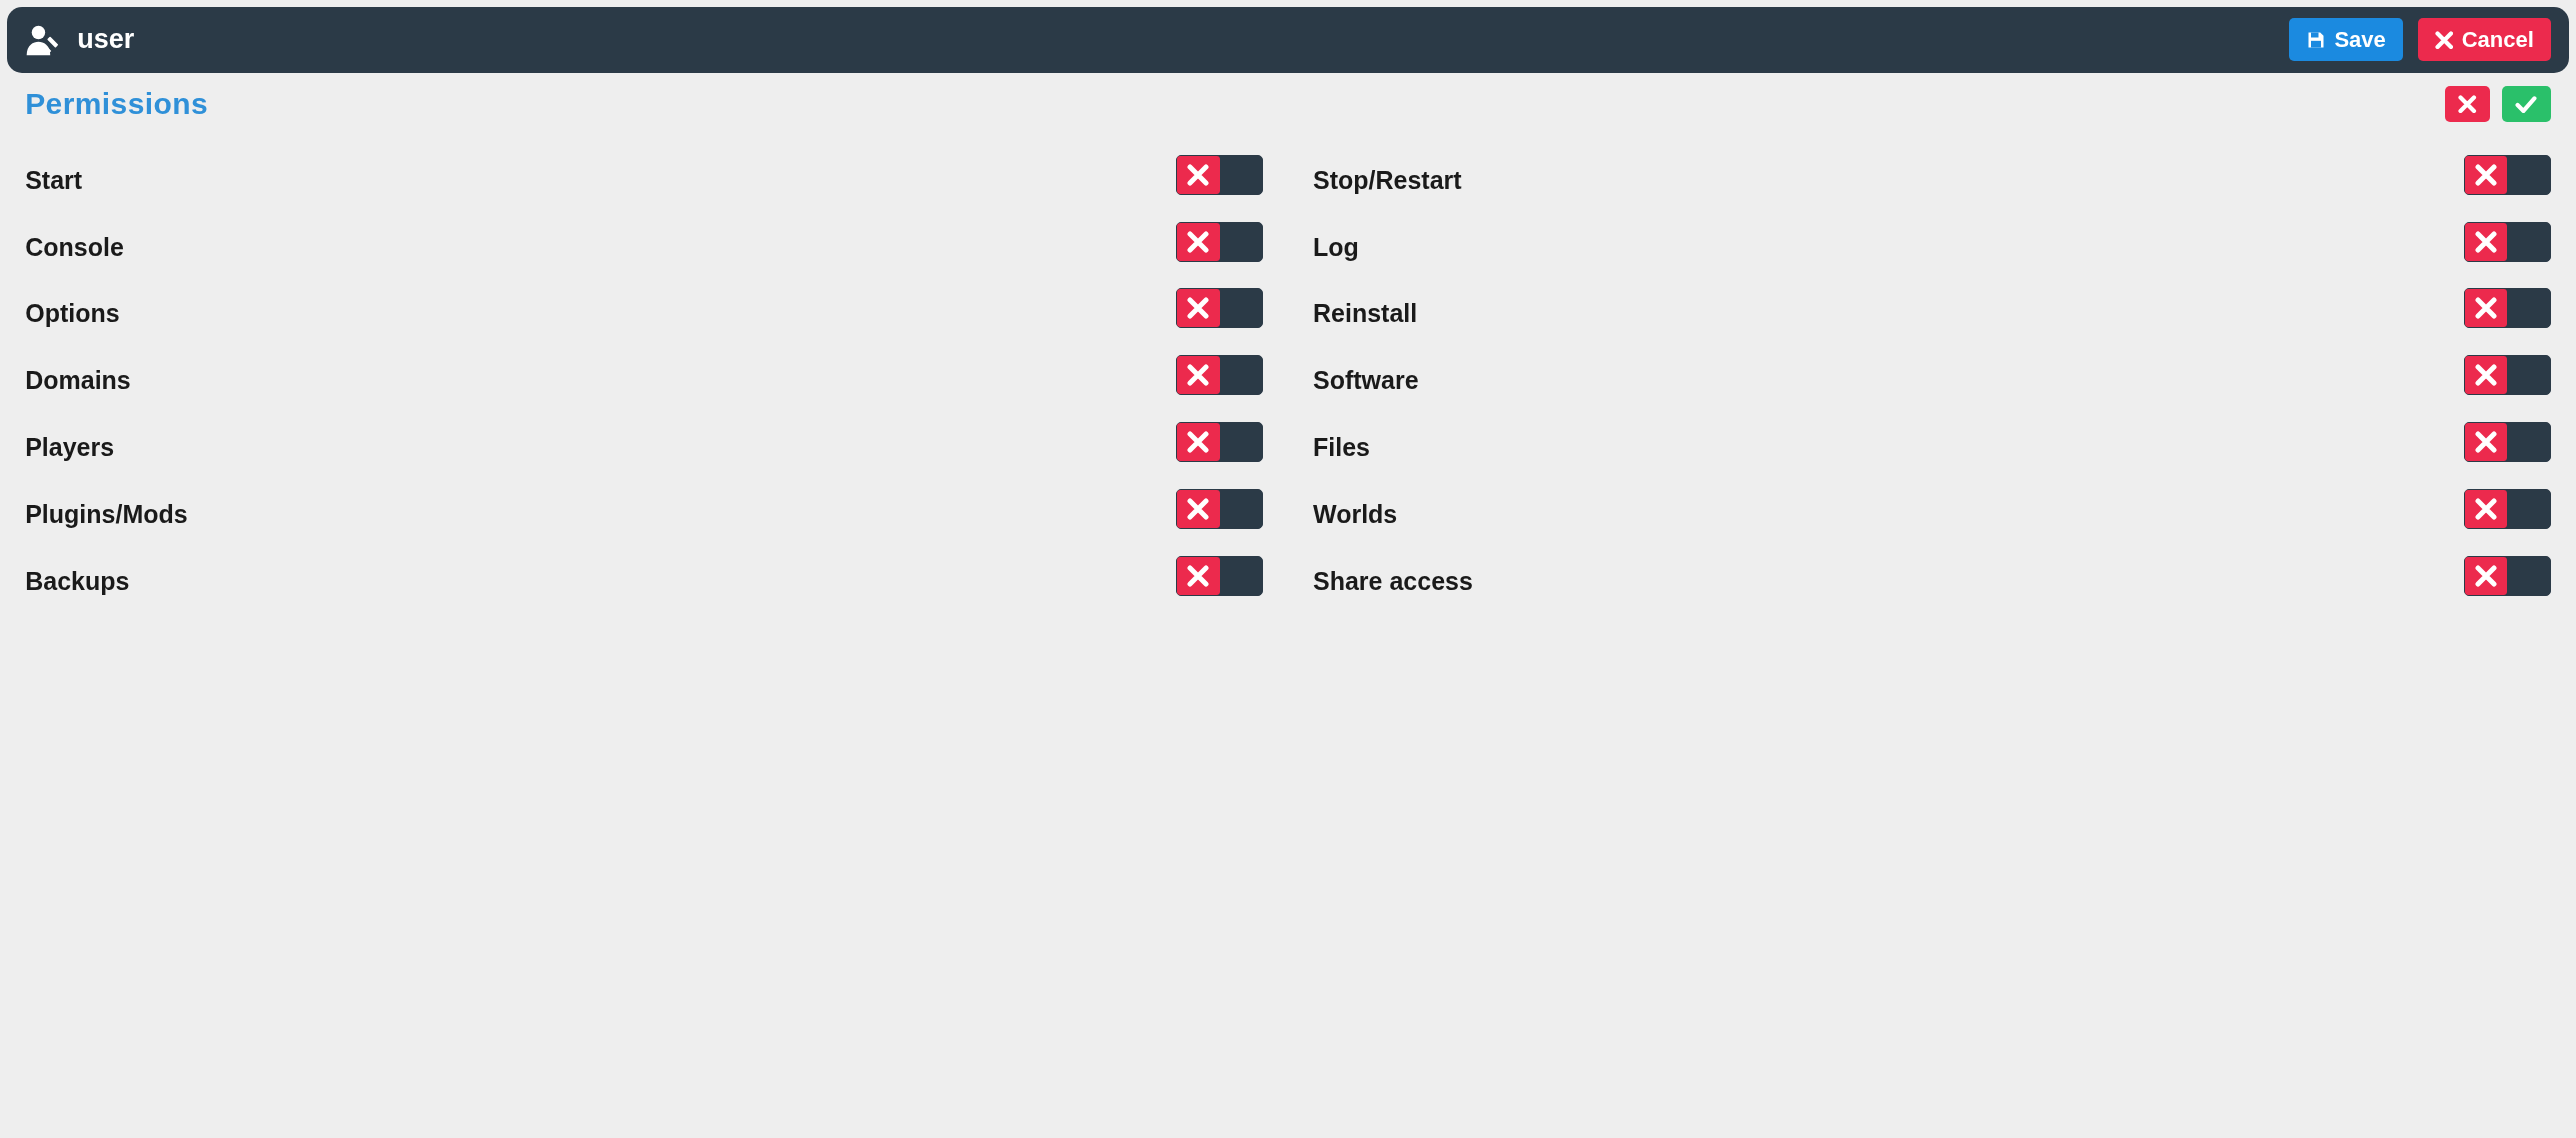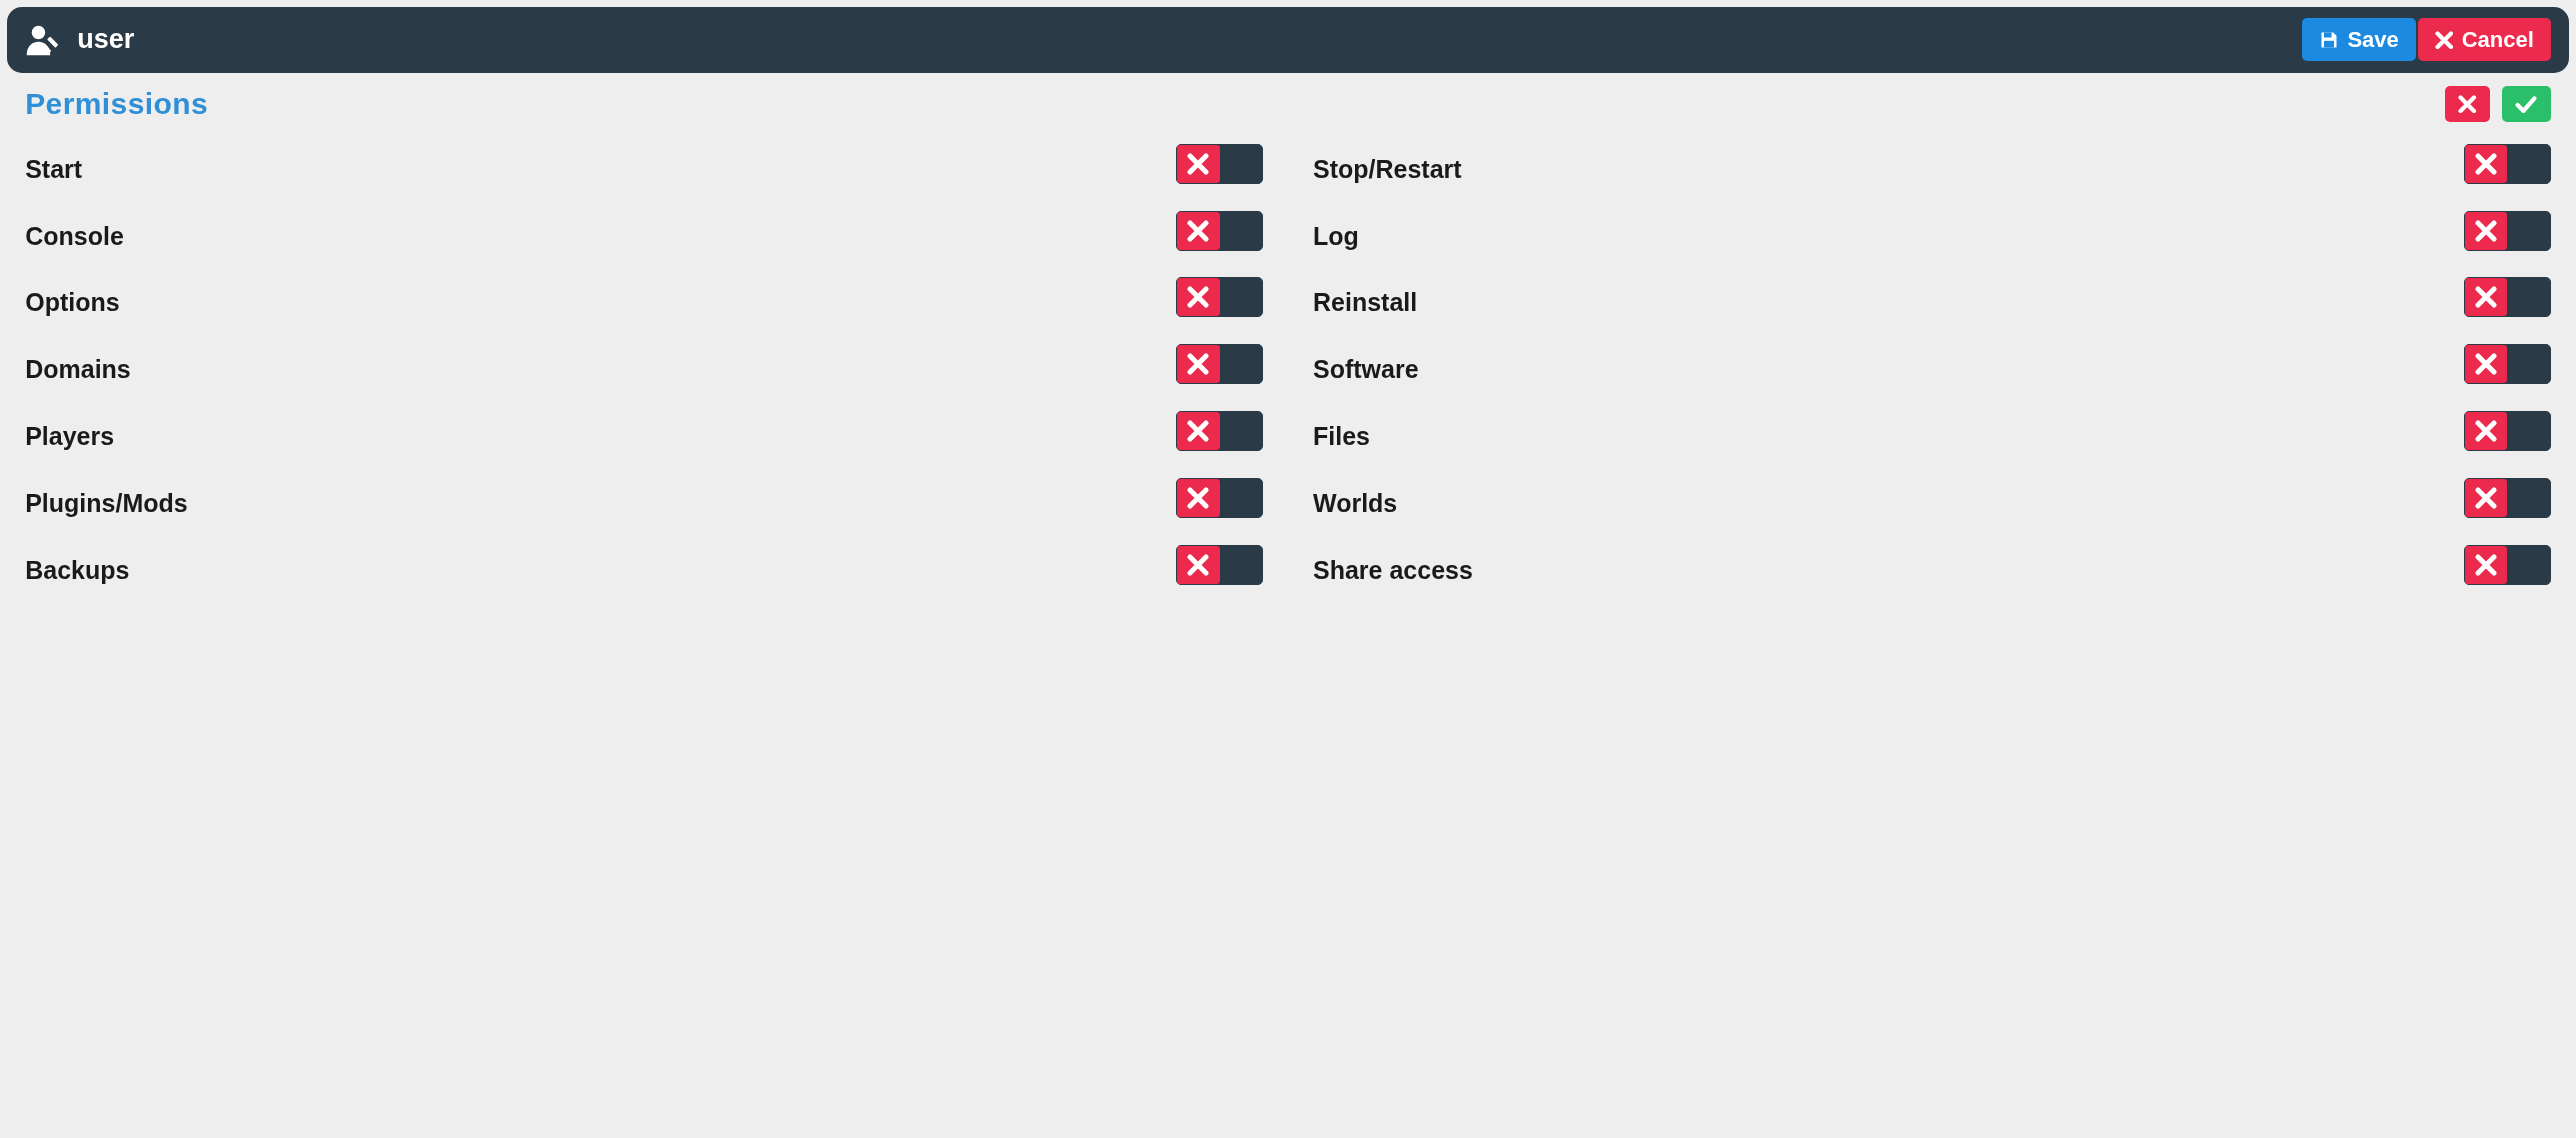--- a/index.html
+++ b/index.html
@@ -24,21 +24,21 @@
     gap: 15px;
     flex: 1;
   }
   .header-title {
     font-size: 27px;
     font-weight: 700;
     color: #ffffff;
   }
   .header-actions {
     display: flex;
-    gap: 2px;
+    gap: 15px;
   }
 
   .btn {
     display: inline-flex;
     align-items: center;
     gap: 8.4px;
     border: none;
     border-radius: 5px;
     padding: 8.4px 17px;
     font-size: 22px;
@@ -50,21 +50,21 @@
   .btn-danger  { background: #ec2a4d; }
   .btn-success { background: #2ac06a; }
   .btn-icon-only { padding: 8.4px 13.4px; }
 
   .section {
     padding: 13.4px 18.5px 0 18.5px;
   }
   .section-head {
     display: flex;
     align-items: center;
-    margin-bottom: 9px;
+    margin-bottom: 20px;
   }
   .section-title {
     flex: 1;
     font-size: 30px;
     font-weight: 800;
     color: #2f90d8;
     letter-spacing: 0.4px;
   }
   .section-actions {
     display: flex;

